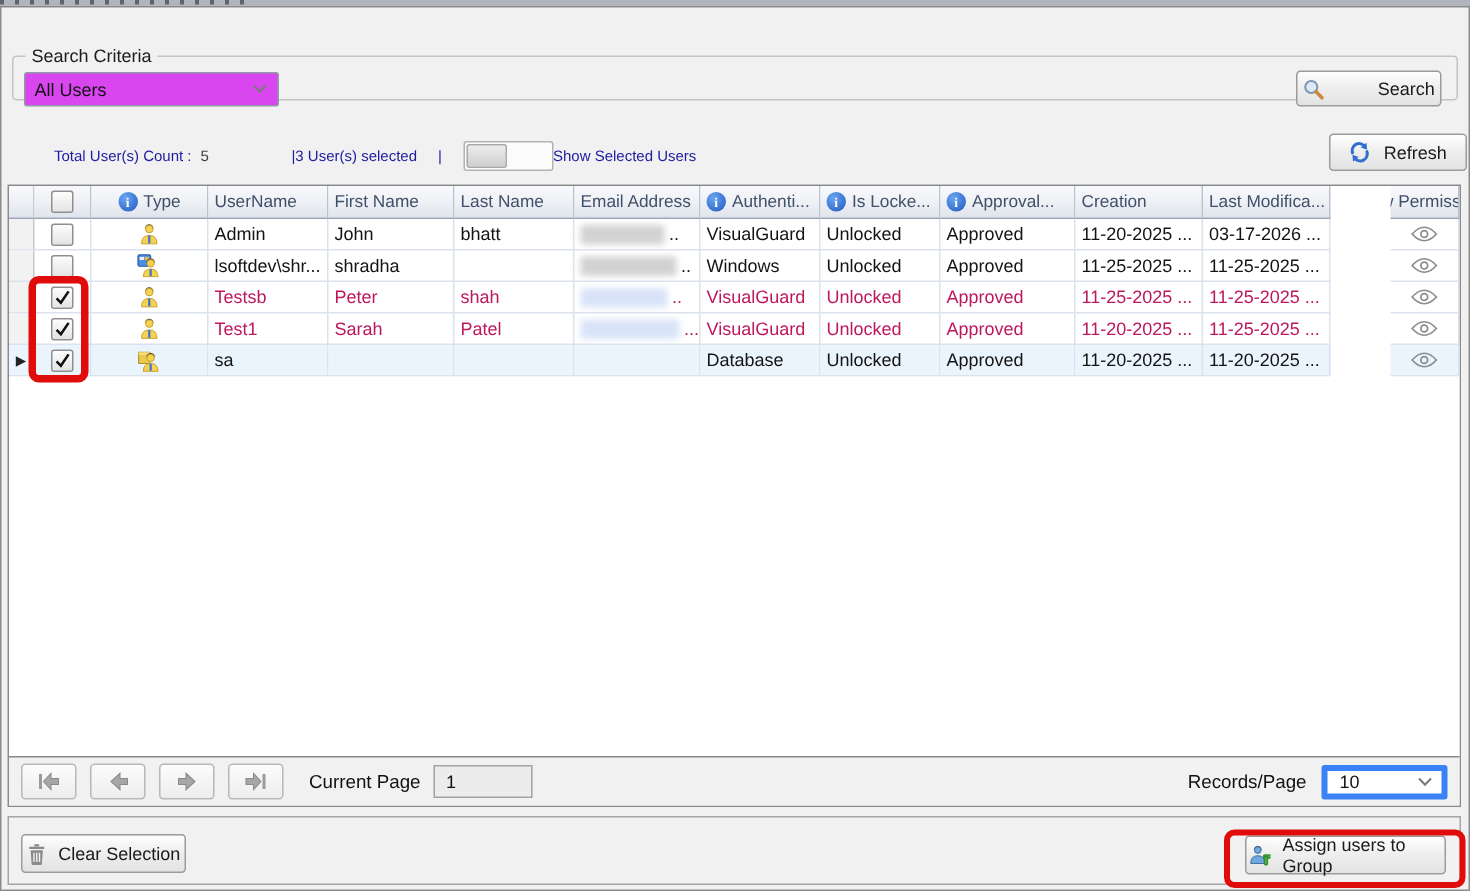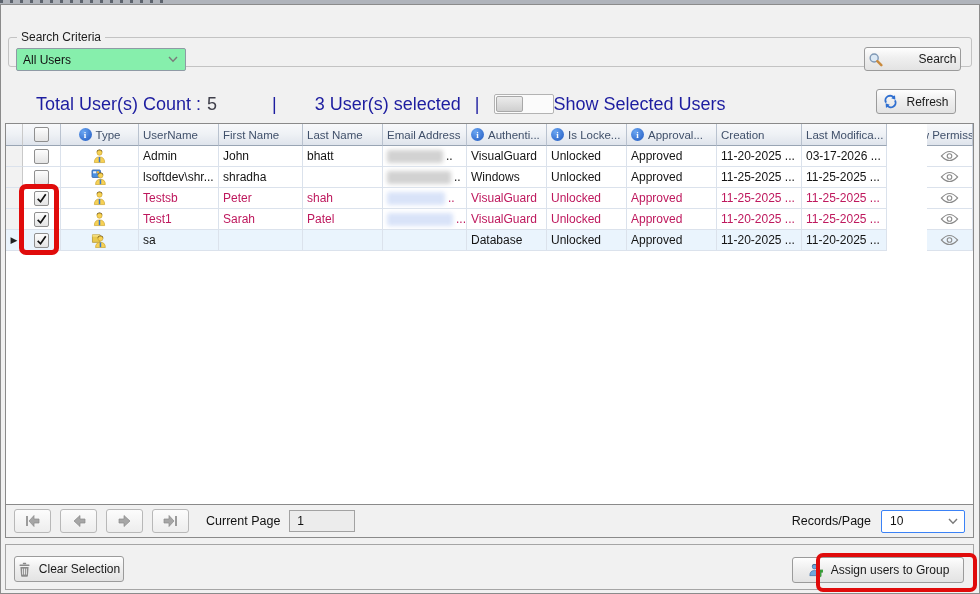--- a/index.html
+++ b/index.html
@@ -16,38 +16,38 @@
   .title-text { color:#8f8f8f; font-size:13px; padding-left:12px; flex:1; }
   .win-btn { width:44px; height:27px; display:flex; align-items:center; justify-content:center;
     color:#3c3c3c; font-size:14px; cursor:default; }
   .win-btn.min span { position:relative; top:-3px; }
 
   
   .groupbox { position:absolute; left:7px; right:7px; top:32px; height:30px;
     border:1px solid #c3c3c3; border-radius:3px; }
   .groupbox-label { position:absolute; top:-8px; left:8px; background:#f1f1f1; padding:0 4px;
     font-size:12px; color:#1c1c1c; }
-  .combo { position:absolute; left:7px; top:10px; width:170px; height:23px; background:#86efac;
+  .combo { position:absolute; left:7px; top:10px; width:170px; height:23px; background:#d946ef;
     border:1px solid #8f9aa5; border-radius:2px; display:flex; align-items:center; font-size:12px;
     color:#111; padding-left:6px; }
   .combo .chev { margin-left:auto; margin-right:7px; }
   .btn { display:inline-flex; align-items:center; justify-content:center; gap:8px;
     background:linear-gradient(#fefefe,#efefef 45%,#e3e3e3); border:1px solid #9b9b9b;
     border-radius:3px; font-size:12px; color:#1a1a1a; cursor:default; }
   .search-btn { position:absolute; right:10px; top:9px; width:97px; height:24px;gap:35px; }
 
   
   .summary { position:absolute; left:0; right:0; top:84px; height:30px; display:flex;
-    align-items:center; font-size:18px; color:#1d1da0; }
+    align-items:center; font-size:10px; color:#1d1da0; }
   .summary .sep { color:#1d1da0; }
   .toggle { width:60px; height:20px; border:1px solid #b3b3b3; background:#fbfbfb;
     border-radius:2px; position:relative; }
   .toggle .knob { position:absolute; left:1px; top:1px; width:27px; height:16px;
     background:linear-gradient(#ececec,#cfcfcf); border:1px solid #a8a8a8; border-radius:2px; }
-  .refresh-btn { position:absolute; right:23px; top:84px; width:80px; height:25px; }
+  .refresh-btn { position:absolute; right:1px; top:84px; width:92px; height:25px; }
 
   
   .grid-outer { position:absolute; left:4px; right:5px; top:118px; height:415px;
     border:1px solid #8a8a8a; background:#fff; display:flex; flex-direction:column; }
   .grid-row { display:flex; height:21px; }
   .grid-head { height:22px; }
   .cell { border-right:1px solid #dbe2ec; border-bottom:1px solid #dbe2ec; padding-left:4px;
     font-size:12px; color:#141414; display:flex; align-items:center; white-space:nowrap;
     overflow:hidden; }
   .hcell { background:linear-gradient(#f8f9fb,#eef1f5 50%,#dfe4ec); border-right:1px solid #b9c2cf;
@@ -86,30 +86,30 @@
   
   .pager { height:33px; border-top:1px solid #8a8a8a; background:#f1f1f1; display:flex;
     align-items:center; padding:0 8px; gap:9px; }
   .nav-btn { width:37px; height:24px; background:linear-gradient(#fcfcfc,#ededed);
     border:1px solid #b8b8b8; border-radius:3px; display:flex; align-items:center;
     justify-content:center; }
   .pager-label { font-size:12.5px; color:#111; margin-left:8px; }
   .page-input { width:66px; height:22px; background:#ececec; border:1px solid #a2a2a2;
     font-size:12px; color:#111; display:flex; align-items:center; padding-left:7px; }
   .records-wrap { margin-left:auto; display:flex; align-items:center; gap:10px; }
-  .records-combo { width:84px; height:23px; background:#fff; border:1px solid #3b82f6;
+  .records-combo { width:84px; height:23px; background:#fff; border:4px solid #3b82f6;
     border-radius:2px; display:flex; align-items:center; font-size:12px; color:#111;
     padding-left:8px; }
   .records-combo .chev { margin-left:auto; margin-right:6px; }
 
   
   .footer { position:absolute; left:4px; right:5px; bottom:3px; height:46px;
     border:1px solid #a5a5a5; background:#f1f1f1; }
   .clear-btn { position:absolute; left:8px; top:11px; width:110px; height:26px; }
-  .assign-btn { position:absolute; right:9px; top:12px; width:172px; height:26px; }
+  .assign-btn { position:absolute; right:9px; top:12px; width:134px; height:26px; }
 
   
   .annot { position:absolute; border:5px solid #e00b0b; border-radius:7px; pointer-events:none; }
   .annot-checks { left:18px; top:179px; width:40px; height:71px; }
   .annot-assign { left:815px; top:548px; width:161px; height:39px; border-width:4px; }
 
   svg { display:block; }
 </style>
 </head>
 <body>
@@ -138,21 +138,21 @@
           </svg>
         </span>
         <span>Search</span>
       </div>
     </div>
 
     <div class="summary">
       <span style="margin-left:35px;">Total User(s) Count :</span>
       <span style="margin-left:6px;color:#3f3f4a;">5</span>
       <span class="sep" style="margin-left:55px;">|</span>
-      <span style="margin-left:38px;">3 User(s) selected</span>
+      <span style="">3 User(s) selected</span>
       <span class="sep" style="margin-left:14px;">|</span>
       <div class="toggle" style="margin-left:14px;">
         <div class="knob"></div>
       </div>
       <span style="">Show Selected Users</span>
     </div>
     <div class="btn refresh-btn">
       <span>
         <svg width="15" height="15" viewBox="0 0 16 16">
           <path d="M3.2 9.2 A5 5 0 0 1 12 4.4" stroke="#2f6fd0" stroke-width="2.1" fill="none"></path>

